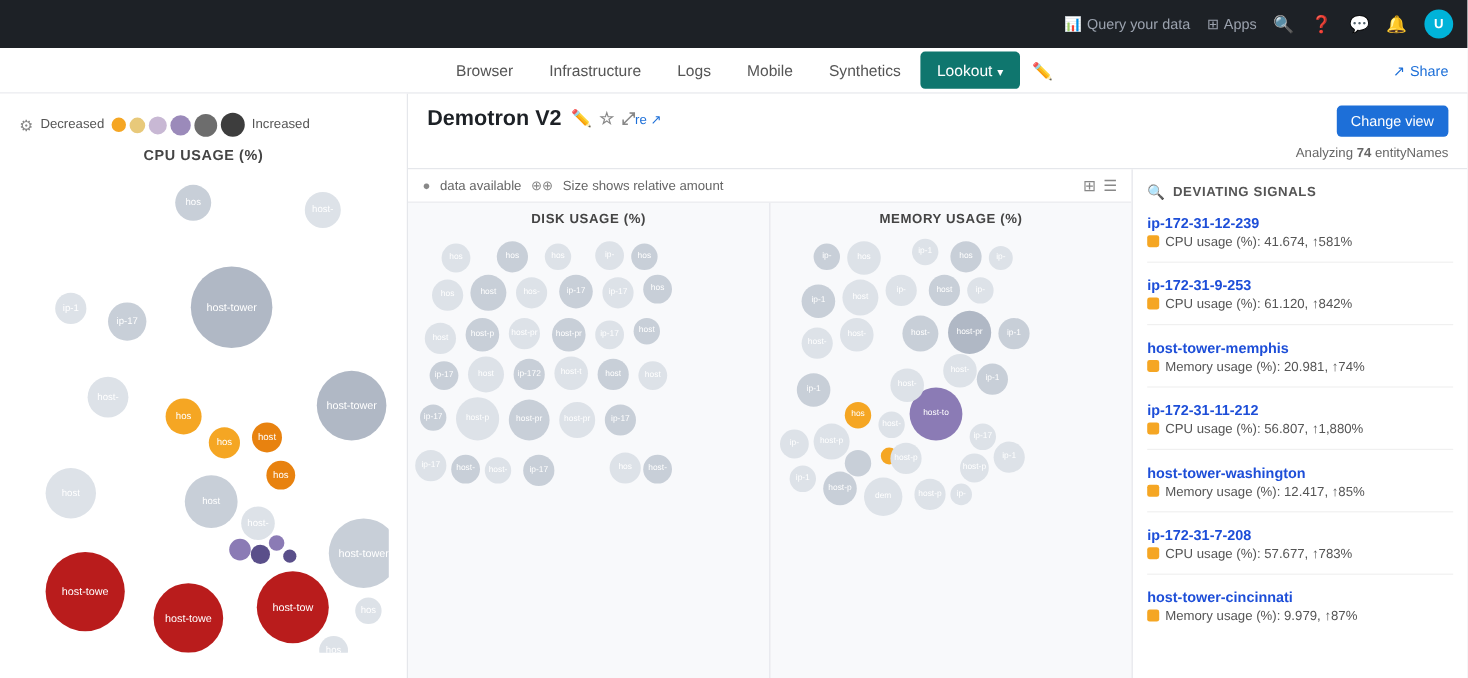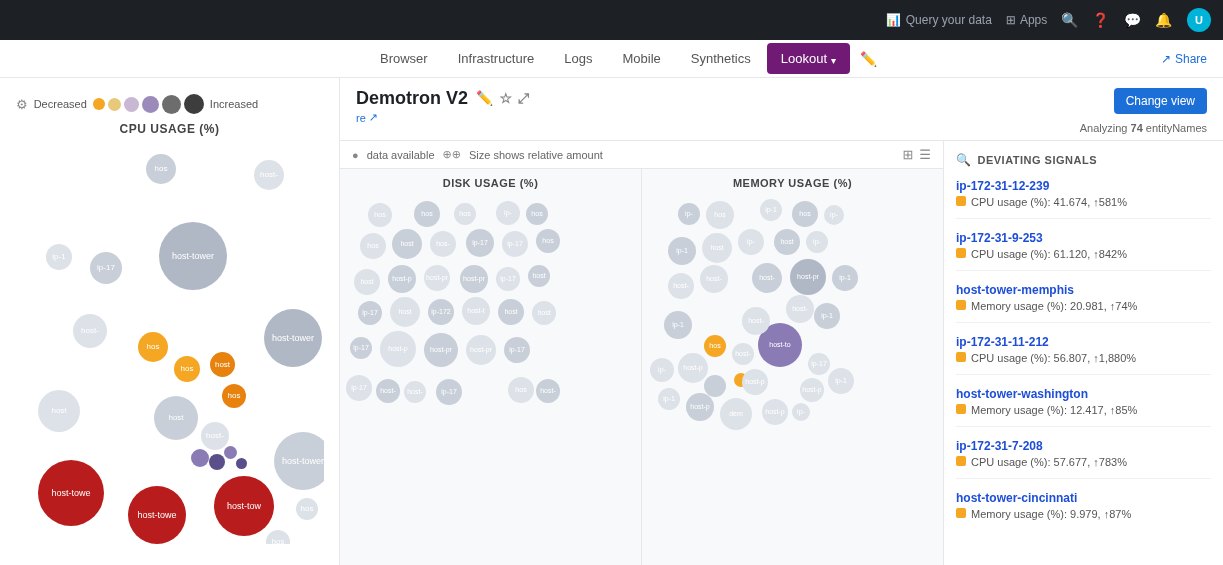--- a/index.html
+++ b/index.html
@@ -55,21 +55,21 @@
       margin-left: 350px;
     }
     .nav-tab {
       padding: 8px 14px;
       font-size: 13px;
       color: #555;
       cursor: pointer;
       border-radius: 4px;
     }
     .nav-tab.active {
-      background: #701a75;
+      background: #0f766e;
       color: #fff;
       border-radius: 4px;
       display: flex;
       align-items: flex-end;
       gap: 4px;
     }
     .nav-tab .dropdown-arrow { font-size: 10px; }
     .edit-icon { color: #888; font-size: 14px; cursor: pointer; margin-left: 8px; }
     .share-btn {
       margin-left: auto;
@@ -163,21 +163,21 @@
     .page-header {
       background: #fff;
       padding: 10px 16px 6px 16px;
       border-bottom: 1px solid #e5e7eb;
       display: flex;
       align-items: flex-start;
       justify-content: space-between;
     }
     .page-title-area {
       display: flex;
-      flex-direction: column;
+      flex-direction: row;
     }
     .page-title {
       font-size: 18px;
       font-weight: 700;
       color: #1d2126;
       display: flex;
       align-items: center;
       gap: 8px;
     }
     .title-icons { display: flex; gap: 6px; color: #888; font-size: 14px; }

